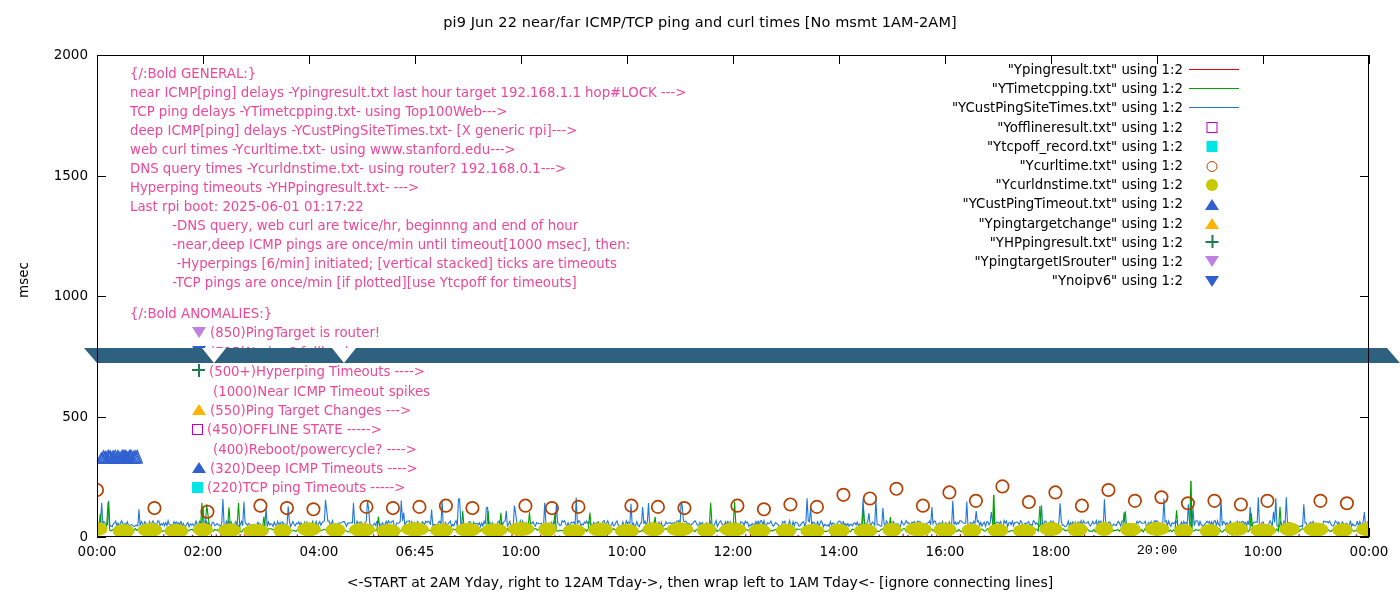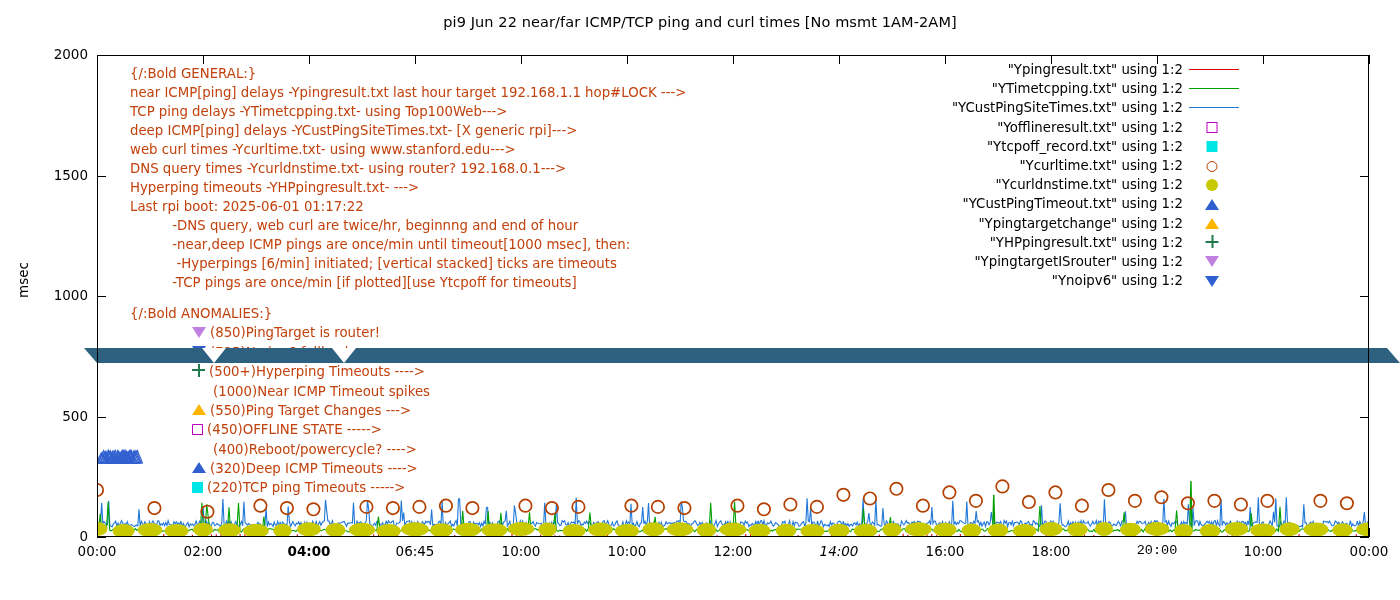--- a/index.html
+++ b/index.html
@@ -40,21 +40,21 @@
     position:absolute;top:543px;width:80px;text-align:center;font-size:13.5px;color:#000;
   }
   .xtick-mark{position:absolute;top:528px;height:9px;width:0;border-left:1.3px solid #000;}
   .xtick-mark.t{top:55px;}
   .xlab{
     position:absolute;left:0;top:574px;width:1400px;text-align:center;
     font-size:14px;color:#000;white-space:nowrap;
   }
 
   
-  .ann{position:absolute;font-size:13.3px;color:#c2410c;white-space:pre;line-height:19px;}
+  .ann{position:absolute;font-size:13.3px;color:#ec4899;white-space:pre;line-height:19px;}
 
   
   .legend{position:absolute;right:31px;top:60px;width:420px;}
   .legrow{
     display:flex;align-items:center;justify-content:flex-end;height:19.2px;
   }
   .legtext{font-size:13.3px;color:#000;white-space:nowrap;text-align:right;}
   .legsym{width:62px;height:19.2px;position:relative;flex:0 0 62px;}
   .legsym .ln{
     position:absolute;left:6px;top:9px;width:50px;height:0;border-top:1.6px solid #000;
@@ -130,55 +130,56 @@
       <div class="ytick-mark" style="top: 55px;"></div>
       <div class="ytick-mark r" style="top: 55px;"></div>
     </div>
   <div id="xticks">
       <div class="xtick-text" style="left: 57px;">00:00</div>
       <div class="xtick-mark" style="left: 97px;"></div>
       <div class="xtick-mark t" style="left: 97px;"></div>
       <div class="xtick-text" style="left: 163px;">02:00</div>
       <div class="xtick-mark" style="left: 203px;"></div>
       <div class="xtick-mark t" style="left: 203px;"></div>
-      <div class="xtick-text" style="left: 269px; font-weight: bold;">04:00</div>
+      <div class="xtick-text" style="left: 279px;">04:00</div>
       <div class="xtick-mark" style="left: 309px;"></div>
       <div class="xtick-mark t" style="left: 309px;"></div>
       <div class="xtick-text" style="left: 375px;">06:45</div>
       <div class="xtick-mark" style="left: 415px;"></div>
       <div class="xtick-mark t" style="left: 415px;"></div>
       <div class="xtick-text" style="left: 481px;">10:00</div>
       <div class="xtick-mark" style="left: 521px;"></div>
       <div class="xtick-mark t" style="left: 521px;"></div>
       <div class="xtick-text" style="left: 587px;">10:00</div>
       <div class="xtick-mark" style="left: 627px;"></div>
       <div class="xtick-mark t" style="left: 627px;"></div>
       <div class="xtick-text" style="left: 693px;">12:00</div>
       <div class="xtick-mark" style="left: 733px;"></div>
       <div class="xtick-mark t" style="left: 733px;"></div>
-      <div class="xtick-text" style="left: 799px; font-style: italic;">14:00</div>
+      <div class="xtick-text" style="left: 799px;">14:00</div>
       <div class="xtick-mark" style="left: 839px;"></div>
       <div class="xtick-mark t" style="left: 839px;"></div>
       <div class="xtick-text" style="left: 905px;">16:00</div>
       <div class="xtick-mark" style="left: 945px;"></div>
       <div class="xtick-mark t" style="left: 945px;"></div>
       <div class="xtick-text" style="left: 1011px;">18:00</div>
       <div class="xtick-mark" style="left: 1051px;"></div>
       <div class="xtick-mark t" style="left: 1051px;"></div>
       <div class="xtick-text" style="left: 1117px; font-family: Liberation Mono, monospace;">20:00</div>
       <div class="xtick-mark" style="left: 1157px;"></div>
       <div class="xtick-mark t" style="left: 1157px;"></div>
       <div class="xtick-text" style="left: 1223px;">10:00</div>
       <div class="xtick-mark" style="left: 1263px;"></div>
       <div class="xtick-mark t" style="left: 1263px;"></div>
       <div class="xtick-text" style="left: 1329px;">00:00</div>
       <div class="xtick-mark" style="left: 1369px;"></div>
       <div class="xtick-mark t" style="left: 1369px;"></div>
     </div>
 
+  <div class="xlab">&lt;-START at 2AM Yday, right to 12AM Tday-&gt;, then wrap left to 1AM Tday&lt;- [ignore connecting lines]</div>
 
   <div class="plot-clip">
     <svg class="data" id="datasvg" width="1270" height="480">
         <path d="M-1.0,468.9 L0.2,466.7 L1.3,469.4 L2.5,467.0 L3.7,446.8 L4.8,467.4 L6.0,465.6 L7.2,467.0 L8.3,468.9 L9.5,468.5 L10.7,444.7 L11.8,469.2 L13.0,470.3 L14.2,470.8 L15.3,467.8 L16.5,466.8 L17.7,465.1 L18.8,470.2 L20.0,467.2 L21.2,469.6 L22.3,467.9 L23.5,464.7 L24.7,467.0 L25.8,469.8 L27.0,467.4 L28.2,468.9 L29.3,465.7 L30.5,469.5 L31.6,469.4 L32.8,468.8 L34.0,468.8 L35.1,469.9 L36.3,470.6 L37.5,469.6 L38.6,469.2 L39.8,469.9 L41.0,453.2 L42.1,469.8 L43.3,465.4 L44.5,467.5 L45.6,470.1 L46.8,465.8 L48.0,467.6 L49.1,468.9 L50.3,469.7 L51.5,465.5 L52.6,469.7 L53.8,467.1 L55.0,465.0 L56.1,467.2 L57.3,467.8 L58.5,469.8 L59.6,465.0 L60.8,464.8 L62.0,469.5 L63.1,467.7 L64.3,469.0 L65.5,466.9 L66.6,469.7 L67.8,466.5 L69.0,469.5 L70.1,464.6 L71.3,468.6 L72.5,468.9 L73.6,469.1 L74.8,469.3 L76.0,465.6 L77.1,467.8 L78.3,465.8 L79.5,468.3 L80.6,466.9 L81.8,468.7 L83.0,465.0 L84.1,470.7 L85.3,467.5 L86.5,470.3 L87.6,470.4 L88.8,468.0 L89.9,466.5 L91.1,470.8 L92.3,467.9 L93.4,469.0 L94.6,468.1 L95.8,469.6 L96.9,468.4 L98.1,465.1 L99.3,469.0 L100.4,468.8 L101.6,465.3 L102.8,467.3 L103.9,465.5 L105.1,450.7 L106.3,469.5 L107.4,470.8 L108.6,465.7 L109.8,468.2 L110.9,467.1 L112.1,469.4 L113.3,470.0 L114.4,466.3 L115.6,466.6 L116.8,469.6 L117.9,468.9 L119.1,467.6 L120.3,468.7 L121.4,469.3 L122.6,470.4 L123.8,466.6 L124.9,443.0 L126.1,468.9 L127.3,469.5 L128.4,465.2 L129.6,469.0 L130.8,465.1 L131.9,468.7 L133.1,465.8 L134.3,468.7 L135.4,470.1 L136.6,468.0 L137.8,465.6 L138.9,469.5 L140.1,469.6 L141.3,470.3 L142.4,468.2 L143.6,465.4 L144.7,469.8 L145.9,445.8 L147.1,466.8 L148.2,467.7 L149.4,469.2 L150.6,467.5 L151.7,468.4 L152.9,470.8 L154.1,468.8 L155.2,468.7 L156.4,468.4 L157.6,469.5 L158.7,468.9 L159.9,466.2 L161.1,468.4 L162.2,467.7 L163.4,470.8 L164.6,469.4 L165.7,469.6 L166.9,468.4 L168.1,452.3 L169.2,470.6 L170.4,465.8 L171.6,469.0 L172.7,467.7 L173.9,468.4 L175.1,470.3 L176.2,466.1 L177.4,469.1 L178.6,468.9 L179.7,465.4 L180.9,469.6 L182.1,466.4 L183.2,470.2 L184.4,466.0 L185.6,467.1 L186.7,468.6 L187.9,468.4 L189.1,468.3 L190.2,450.3 L191.4,465.7 L192.6,470.5 L193.7,468.0 L194.9,465.5 L196.1,468.2 L197.2,469.9 L198.4,467.2 L199.6,467.8 L200.7,465.9 L201.9,469.5 L203.0,466.6 L204.2,470.1 L205.4,470.7 L206.5,466.4 L207.7,469.9 L208.9,466.0 L210.0,468.6 L211.2,467.2 L212.4,467.7 L213.5,470.5 L214.7,465.3 L215.9,468.3 L217.0,468.7 L218.2,465.4 L219.4,470.7 L220.5,468.0 L221.7,465.7 L222.9,469.2 L224.0,466.9 L225.2,465.5 L226.4,465.0 L227.5,443.7 L228.7,454.8 L229.9,465.1 L231.0,465.1 L232.2,468.5 L233.4,467.4 L234.5,464.7 L235.7,470.8 L236.9,467.9 L238.0,469.3 L239.2,470.2 L240.4,467.0 L241.5,467.4 L242.7,466.8 L243.9,466.5 L245.0,465.7 L246.2,465.4 L247.4,467.8 L248.5,470.3 L249.7,467.2 L250.9,467.1 L252.0,467.0 L253.2,466.5 L254.4,466.9 L255.5,446.8 L256.7,469.3 L257.9,470.3 L259.0,465.3 L260.2,467.3 L261.3,466.8 L262.5,465.8 L263.7,466.4 L264.8,470.3 L266.0,467.8 L267.2,466.6 L268.3,465.0 L269.5,444.7 L270.7,453.4 L271.8,467.8 L273.0,468.8 L274.2,470.8 L275.3,469.0 L276.5,467.3 L277.7,469.3 L278.8,465.5 L280.0,465.2 L281.2,467.3 L282.3,469.1 L283.5,468.6 L284.7,466.8 L285.8,470.2 L287.0,468.4 L288.2,465.3 L289.3,468.1 L290.5,464.7 L291.7,466.8 L292.8,466.9 L294.0,465.5 L295.2,464.8 L296.3,470.6 L297.5,470.2 L298.7,467.1 L299.8,467.3 L301.0,466.9 L302.2,465.7 L303.3,444.6 L304.5,464.8 L305.7,456.5 L306.8,469.7 L308.0,466.6 L309.2,465.3 L310.3,465.2 L311.5,464.8 L312.7,469.8 L313.8,465.8 L315.0,470.0 L316.2,466.6 L317.3,469.3 L318.5,469.3 L319.7,465.5 L320.8,468.1 L322.0,469.0 L323.1,469.9 L324.3,465.8 L325.5,466.8 L326.6,468.5 L327.8,465.3 L329.0,466.6 L330.1,465.2 L331.3,465.9 L332.5,468.7 L333.6,453.5 L334.8,469.5 L336.0,468.3 L337.1,468.7 L338.3,468.3 L339.5,468.9 L340.6,466.2 L341.8,465.2 L343.0,469.0 L344.1,443.9 L345.3,470.7 L346.5,469.2 L347.6,466.6 L348.8,469.9 L350.0,467.8 L351.1,466.7 L352.3,465.1 L353.5,470.4 L354.6,468.4 L355.8,469.8 L357.0,466.3 L358.1,464.6 L359.3,469.8 L360.5,442.9 L361.6,442.8 L362.8,468.1 L364.0,470.1 L365.1,466.6 L366.3,469.0 L367.5,470.6 L368.6,470.4 L369.8,469.5 L371.0,465.7 L372.1,465.6 L373.3,469.3 L374.5,470.4 L375.6,466.1 L376.8,468.4 L378.0,467.5 L379.1,467.4 L380.3,468.7 L381.4,466.8 L382.6,470.5 L383.8,467.0 L384.9,469.9 L386.1,465.3 L387.3,468.1 L388.4,451.7 L389.6,451.4 L390.8,469.8 L391.9,466.8 L393.1,470.5 L394.3,466.6 L395.4,469.4 L396.6,469.6 L397.8,470.5 L398.9,469.9 L400.1,465.5 L401.3,465.0 L402.4,470.3 L403.6,466.6 L404.8,468.4 L405.9,465.9 L407.1,465.0 L408.3,454.9 L409.4,470.0 L410.6,468.0 L411.8,465.3 L412.9,470.8 L414.1,469.4 L415.3,469.0 L416.4,449.6 L417.6,456.8 L418.8,467.0 L419.9,469.8 L421.1,468.6 L422.3,464.9 L423.4,469.8 L424.6,465.0 L425.8,469.0 L426.9,468.6 L428.1,466.6 L429.3,469.8 L430.4,467.1 L431.6,469.5 L432.8,467.6 L433.9,467.3 L435.1,465.7 L436.3,468.8 L437.4,470.2 L438.6,466.6 L439.7,467.3 L440.9,467.7 L442.1,468.0 L443.2,467.1 L444.4,469.9 L445.6,469.3 L446.7,446.9 L447.9,467.1 L449.1,469.8 L450.2,469.8 L451.4,466.9 L452.6,470.1 L453.7,466.3 L454.9,470.2 L456.1,465.3 L457.2,467.6 L458.4,448.3 L459.6,466.4 L460.7,467.5 L461.9,469.6 L463.1,469.0 L464.2,464.7 L465.4,466.0 L466.6,464.8 L467.7,468.3 L468.9,469.4 L470.1,466.7 L471.2,470.8 L472.4,468.0 L473.6,466.0 L474.7,466.7 L475.9,466.1 L477.1,469.6 L478.2,441.6 L479.4,468.1 L480.6,464.7 L481.7,465.1 L482.9,469.7 L484.1,468.0 L485.2,468.9 L486.4,466.1 L487.6,467.4 L488.7,465.1 L489.9,467.7 L491.1,465.7 L492.2,467.2 L493.4,469.3 L494.6,470.8 L495.7,465.8 L496.9,470.4 L498.0,467.2 L499.2,466.2 L500.4,466.0 L501.5,470.4 L502.7,468.8 L503.9,470.0 L505.0,465.1 L506.2,464.7 L507.4,468.9 L508.5,467.4 L509.7,464.8 L510.9,468.5 L512.0,470.8 L513.2,469.1 L514.4,466.4 L515.5,470.0 L516.7,469.2 L517.9,466.4 L519.0,465.0 L520.2,468.9 L521.4,470.2 L522.5,470.3 L523.7,469.9 L524.9,465.9 L526.0,470.6 L527.2,469.0 L528.4,464.8 L529.5,467.6 L530.7,466.2 L531.9,467.5 L533.0,447.9 L534.2,469.1 L535.4,467.3 L536.5,470.5 L537.7,469.1 L538.9,465.6 L540.0,469.5 L541.2,470.7 L542.4,467.2 L543.5,466.9 L544.7,451.1 L545.9,467.9 L547.0,465.1 L548.2,469.3 L549.4,465.1 L550.5,447.0 L551.7,470.9 L552.9,467.0 L554.0,469.5 L555.2,468.2 L556.3,465.0 L557.5,469.3 L558.7,470.5 L559.8,468.7 L561.0,466.3 L562.2,470.6 L563.3,466.3 L564.5,470.7 L565.7,469.8 L566.8,469.3 L568.0,466.0 L569.2,467.8 L570.3,467.0 L571.5,466.9 L572.7,467.1 L573.8,467.6 L575.0,466.9 L576.2,466.4 L577.3,469.5 L578.5,465.2 L579.7,465.1 L580.8,464.6 L582.0,470.2 L583.2,445.6 L584.3,450.7 L585.5,464.9 L586.7,465.7 L587.8,465.2 L589.0,467.3 L590.2,467.7 L591.3,467.8 L592.5,470.3 L593.7,468.0 L594.8,467.5 L596.0,465.7 L597.2,464.9 L598.3,467.1 L599.5,469.3 L600.7,469.1 L601.8,466.4 L603.0,469.0 L604.2,466.5 L605.3,468.3 L606.5,470.4 L607.7,467.5 L608.8,466.8 L610.0,468.2 L611.2,468.6 L612.3,465.4 L613.5,470.8 L614.6,469.0 L615.8,470.1 L617.0,467.2 L618.1,464.6 L619.3,470.5 L620.5,467.7 L621.6,466.2 L622.8,464.8 L624.0,468.1 L625.1,468.7 L626.3,469.4 L627.5,465.8 L628.6,469.1 L629.8,464.9 L631.0,470.5 L632.1,466.0 L633.3,470.3 L634.5,468.0 L635.6,470.0 L636.8,466.7 L638.0,466.9 L639.1,470.1 L640.3,469.5 L641.5,470.7 L642.6,466.0 L643.8,466.2 L645.0,466.9 L646.1,469.2 L647.3,465.1 L648.5,467.0 L649.6,466.1 L650.8,470.7 L652.0,468.8 L653.1,469.5 L654.3,467.4 L655.5,468.6 L656.6,469.4 L657.8,464.9 L659.0,470.7 L660.1,464.6 L661.3,468.8 L662.5,465.0 L663.6,464.7 L664.8,469.5 L666.0,464.8 L667.1,469.0 L668.3,469.7 L669.5,466.8 L670.6,467.6 L671.8,467.1 L672.9,465.1 L674.1,468.3 L675.3,470.2 L676.4,468.6 L677.6,466.6 L678.8,467.6 L679.9,468.5 L681.1,470.2 L682.3,469.7 L683.4,470.2 L684.6,465.7 L685.8,466.7 L686.9,465.3 L688.1,470.7 L689.3,469.6 L690.4,468.4 L691.6,464.7 L692.8,470.7 L693.9,470.6 L695.1,465.6 L696.3,469.6 L697.4,466.1 L698.6,466.5 L699.8,467.3 L700.9,470.1 L702.1,469.8 L703.3,467.5 L704.4,466.5 L705.6,465.6 L706.8,470.5 L707.9,467.2 L709.1,442.2 L710.3,465.0 L711.4,465.8 L712.6,452.3 L713.8,470.3 L714.9,466.2 L716.1,466.3 L717.3,468.4 L718.4,470.3 L719.6,464.8 L720.8,470.3 L721.9,468.0 L723.1,464.8 L724.3,466.8 L725.4,470.7 L726.6,468.4 L727.8,469.2 L728.9,469.8 L730.1,468.7 L731.2,470.5 L732.4,465.7 L733.6,468.9 L734.7,467.1 L735.9,467.3 L737.1,470.8 L738.2,469.6 L739.4,467.1 L740.6,465.5 L741.7,465.2 L742.9,466.4 L744.1,470.8 L745.2,465.1 L746.4,469.1 L747.6,467.8 L748.7,469.8 L749.9,467.5 L751.1,470.4 L752.2,468.6 L753.4,468.3 L754.6,469.9 L755.7,467.2 L756.9,466.9 L758.1,469.0 L759.2,466.1 L760.4,469.7 L761.6,467.9 L762.7,469.4 L763.9,466.8 L765.1,442.8 L766.2,466.5 L767.4,468.4 L768.6,467.6 L769.7,465.8 L770.9,457.0 L772.1,468.2 L773.2,469.0 L774.4,465.9 L775.6,467.2 L776.7,469.2 L777.9,443.1 L779.1,468.8 L780.2,468.5 L781.4,469.3 L782.6,470.2 L783.7,470.1 L784.9,452.1 L786.1,467.4 L787.2,470.4 L788.4,464.9 L789.5,466.7 L790.7,469.6 L791.9,465.3 L793.0,470.6 L794.2,469.0 L795.4,464.8 L796.5,470.5 L797.7,467.5 L798.9,468.2 L800.0,467.9 L801.2,469.5 L802.4,470.7 L803.5,464.9 L804.7,467.3 L805.9,468.8 L807.0,467.2 L808.2,464.6 L809.4,467.1 L810.5,466.7 L811.7,468.2 L812.9,468.5 L814.0,466.0 L815.2,466.9 L816.4,465.4 L817.5,467.4 L818.7,466.9 L819.9,465.2 L821.0,465.6 L822.2,465.8 L823.4,470.4 L824.5,469.5 L825.7,467.7 L826.9,470.6 L828.0,468.0 L829.2,467.1 L830.4,466.7 L831.5,465.1 L832.7,468.8 L833.9,451.0 L835.0,467.6 L836.2,465.1 L837.4,465.3 L838.5,468.9 L839.7,469.1 L840.9,467.5 L842.0,466.8 L843.2,470.9 L844.4,465.5 L845.5,468.1 L846.7,467.8 L847.8,466.5 L849.0,468.2 L850.2,469.0 L851.3,466.0 L852.5,469.5 L853.7,468.2 L854.8,444.7 L856.0,468.3 L857.2,466.1 L858.3,468.5 L859.5,466.5 L860.7,467.7 L861.8,464.8 L863.0,464.8 L864.2,466.1 L865.3,466.8 L866.5,467.4 L867.7,467.0 L868.8,445.5 L870.0,470.6 L871.2,470.8 L872.3,466.7 L873.5,466.8 L874.7,467.9 L875.8,465.2 L877.0,467.2 L878.2,455.0 L879.3,465.8 L880.5,465.0 L881.7,469.5 L882.8,466.4 L884.0,470.0 L885.2,467.4 L886.3,466.1 L887.5,470.4 L888.7,465.9 L889.8,465.9 L891.0,468.8 L892.2,466.8 L893.3,456.1 L894.5,465.4 L895.7,470.2 L896.8,468.9 L898.0,466.7 L899.2,466.0 L900.3,466.5 L901.5,467.5 L902.7,465.5 L903.8,470.2 L905.0,470.7 L906.1,464.6 L907.3,467.1 L908.5,465.1 L909.6,470.7 L910.8,467.0 L912.0,466.5 L913.1,468.8 L914.3,465.2 L915.5,469.9 L916.6,466.6 L917.8,466.5 L919.0,466.0 L920.1,466.6 L921.3,468.4 L922.5,464.8 L923.6,465.8 L924.8,469.5 L926.0,470.1 L927.1,467.0 L928.3,467.7 L929.5,466.8 L930.6,465.5 L931.8,468.8 L933.0,468.4 L934.1,470.0 L935.3,464.8 L936.5,465.7 L937.6,468.2 L938.8,466.9 L940.0,468.7 L941.1,470.4 L942.3,468.6 L943.5,449.4 L944.6,468.4 L945.8,467.6 L947.0,465.1 L948.1,465.7 L949.3,470.0 L950.5,467.0 L951.6,467.4 L952.8,465.0 L954.0,467.7 L955.1,465.2 L956.3,468.1 L957.5,470.7 L958.6,469.7 L959.8,469.4 L960.9,466.7 L962.1,447.2 L963.3,465.1 L964.4,469.1 L965.6,469.0 L966.8,470.7 L967.9,470.6 L969.1,468.7 L970.3,465.1 L971.4,470.5 L972.6,466.8 L973.8,469.2 L974.9,465.3 L976.1,470.6 L977.3,466.2 L978.4,470.1 L979.6,466.6 L980.8,465.8 L981.9,469.0 L983.1,464.7 L984.3,469.1 L985.4,464.7 L986.6,467.0 L987.8,467.3 L988.9,467.0 L990.1,465.5 L991.3,468.8 L992.4,470.0 L993.6,467.9 L994.8,465.3 L995.9,468.0 L997.1,467.4 L998.3,464.6 L999.4,470.7 L1000.6,465.3 L1001.8,466.3 L1002.9,464.9 L1004.1,470.5 L1005.3,470.8 L1006.4,443.4 L1007.6,465.7 L1008.8,468.6 L1009.9,467.5 L1011.1,465.8 L1012.3,466.9 L1013.4,469.8 L1014.6,469.7 L1015.8,468.0 L1016.9,468.7 L1018.1,469.6 L1019.2,467.6 L1020.4,465.4 L1021.6,467.6 L1022.7,469.9 L1023.9,465.2 L1025.1,464.8 L1026.2,465.2 L1027.4,455.3 L1028.6,470.8 L1029.7,468.9 L1030.9,469.1 L1032.1,470.2 L1033.2,469.7 L1034.4,469.3 L1035.6,469.5 L1036.7,470.6 L1037.9,468.2 L1039.1,465.3 L1040.2,467.4 L1041.4,465.2 L1042.6,465.8 L1043.7,467.3 L1044.9,467.3 L1046.1,466.9 L1047.2,465.4 L1048.4,470.5 L1049.6,468.9 L1050.7,466.5 L1051.9,468.7 L1053.1,465.7 L1054.2,470.4 L1055.4,466.8 L1056.6,464.8 L1057.7,465.5 L1058.9,464.7 L1060.1,466.2 L1061.2,470.7 L1062.4,469.6 L1063.6,469.8 L1064.7,468.6 L1065.9,442.7 L1067.1,465.8 L1068.2,464.8 L1069.4,469.4 L1070.6,465.1 L1071.7,468.3 L1072.9,470.5 L1074.1,467.0 L1075.2,467.8 L1076.4,467.1 L1077.5,465.1 L1078.7,465.7 L1079.9,470.1 L1081.0,469.4 L1082.2,469.3 L1083.4,466.1 L1084.5,469.9 L1085.7,465.5 L1086.9,467.6 L1088.0,466.5 L1089.2,468.1 L1090.4,448.2 L1091.5,466.3 L1092.7,467.5 L1093.9,470.8 L1095.0,451.8 L1096.2,469.6 L1097.4,465.1 L1098.5,464.8 L1099.7,465.2 L1100.9,470.2 L1102.0,465.5 L1103.2,468.8 L1104.4,469.4 L1105.5,470.1 L1106.7,468.2 L1107.9,466.8 L1109.0,465.2 L1110.2,466.8 L1111.4,465.4 L1112.5,469.3 L1113.7,465.9 L1114.9,470.0 L1116.0,465.1 L1117.2,464.6 L1118.4,470.0 L1119.5,464.8 L1120.7,468.6 L1121.9,470.2 L1123.0,443.0 L1124.2,469.5 L1125.4,465.7 L1126.5,466.4 L1127.7,469.0 L1128.9,466.8 L1130.0,468.4 L1131.2,467.7 L1132.4,465.3 L1133.5,467.9 L1134.7,468.8 L1135.8,470.0 L1137.0,468.7 L1138.2,468.8 L1139.3,464.6 L1140.5,470.7 L1141.7,465.3 L1142.8,470.1 L1144.0,465.4 L1145.2,465.6 L1146.3,467.7 L1147.5,466.4 L1148.7,470.1 L1149.8,464.9 L1151.0,468.9 L1152.2,451.1 L1153.3,469.8 L1154.5,468.5 L1155.7,466.7 L1156.8,466.1 L1158.0,466.0 L1159.2,466.3 L1160.3,441.3 L1161.5,469.4 L1162.7,469.2 L1163.8,466.9 L1165.0,465.9 L1166.2,468.9 L1167.3,469.6 L1168.5,470.9 L1169.7,470.6 L1170.8,468.1 L1172.0,464.8 L1173.2,467.3 L1174.3,469.8 L1175.5,455.8 L1176.7,466.5 L1177.8,442.2 L1179.0,469.9 L1180.2,470.2 L1181.3,470.8 L1182.5,465.9 L1183.7,469.0 L1184.8,469.3 L1186.0,465.1 L1187.2,466.5 L1188.3,441.3 L1189.5,466.5 L1190.7,467.3 L1191.8,466.4 L1193.0,469.7 L1194.1,469.5 L1195.3,470.7 L1196.5,468.9 L1197.6,469.1 L1198.8,469.5 L1200.0,469.9 L1201.1,470.3 L1202.3,470.6 L1203.5,469.5 L1204.6,470.9 L1205.8,448.2 L1207.0,466.9 L1208.1,466.9 L1209.3,470.4 L1210.5,468.7 L1211.6,467.3 L1212.8,466.2 L1214.0,468.4 L1215.1,465.5 L1216.3,469.7 L1217.5,467.6 L1218.6,468.5 L1219.8,468.1 L1221.0,470.1 L1222.1,470.0 L1223.3,469.4 L1224.5,470.6 L1225.6,465.1 L1226.8,465.5 L1228.0,466.2 L1229.1,465.5 L1230.3,466.8 L1231.5,465.1 L1232.6,467.3 L1233.8,469.6 L1235.0,469.9 L1236.1,468.7 L1237.3,465.0 L1238.5,466.0 L1239.6,467.9 L1240.8,466.1 L1242.0,469.4 L1243.1,468.7 L1244.3,465.9 L1245.5,467.5 L1246.6,469.9 L1247.8,467.5 L1249.0,467.8 L1250.1,470.5 L1251.3,469.2 L1252.4,464.7 L1253.6,470.2 L1254.8,467.9 L1255.9,469.6 L1257.1,469.9 L1258.3,468.8 L1259.4,465.0 L1260.6,470.5 L1261.8,465.5 L1262.9,468.3 L1264.1,469.8 L1265.3,464.8 L1266.4,456.0 L1267.6,470.8 L1268.8,470.3 L1269.9,465.1 " stroke="#1f78d8" fill="none" stroke-width="1.1"></path>
         <path d="M-1.0,473.2 L0.6,475.1 L2.2,457.7 L3.8,475.2 L5.4,472.6 L7.0,473.1 L8.5,472.8 L10.1,446.0 L11.7,474.1 L13.3,474.9 L14.9,473.4 L16.5,472.8 L18.1,474.4 L19.7,473.3 L21.3,475.3 L22.9,474.8 L24.4,473.8 L26.0,474.6 L27.6,475.8 L29.2,473.3 L30.8,473.7 L32.4,473.0 L34.0,475.7 L35.6,474.9 L37.2,472.7 L38.8,474.2 L40.3,473.3 L41.9,474.6 L43.5,473.4 L45.1,474.4 L46.7,473.2 L48.3,472.8 L49.9,475.3 L51.5,475.6 L53.1,473.3 L54.7,473.8 L56.2,475.6 L57.8,475.0 L59.4,475.0 L61.0,474.4 L62.6,472.8 L64.2,475.4 L65.8,474.8 L67.4,475.1 L69.0,475.4 L70.6,472.7 L72.1,474.2 L73.7,472.9 L75.3,472.7 L76.9,473.5 L78.5,472.6 L80.1,475.1 L81.7,474.6 L83.3,475.7 L84.9,473.4 L86.5,475.8 L88.0,475.6 L89.6,475.2 L91.2,474.2 L92.8,473.5 L94.4,473.3 L96.0,475.2 L97.6,475.4 L99.2,475.9 L100.8,474.2 L102.4,473.9 L103.9,446.7 L105.5,473.3 L107.1,474.8 L108.7,448.2 L110.3,461.6 L111.9,473.9 L113.5,474.8 L115.1,475.1 L116.7,473.5 L118.3,474.2 L119.8,473.7 L121.4,475.9 L123.0,474.7 L124.6,474.0 L126.2,475.7 L127.8,475.1 L129.4,473.7 L131.0,451.2 L132.6,474.7 L134.1,473.3 L135.7,473.8 L137.3,474.4 L138.9,473.8 L140.5,447.0 L142.1,475.7 L143.7,475.9 L145.3,473.1 L146.9,472.6 L148.5,475.2 L150.0,475.7 L151.6,475.1 L153.2,473.1 L154.8,473.5 L156.4,475.0 L158.0,474.3 L159.6,473.0 L161.2,473.8 L162.8,472.7 L164.4,473.5 L165.9,460.5 L167.5,475.9 L169.1,475.2 L170.7,472.8 L172.3,472.7 L173.9,473.1 L175.5,473.8 L177.1,474.0 L178.7,472.7 L180.3,474.8 L181.8,475.9 L183.4,473.6 L185.0,474.6 L186.6,472.9 L188.2,475.7 L189.8,474.2 L191.4,473.2 L193.0,474.3 L194.6,474.9 L196.2,474.3 L197.7,475.6 L199.3,474.0 L200.9,473.5 L202.5,474.2 L204.1,475.8 L205.7,473.0 L207.3,473.3 L208.9,473.8 L210.5,474.9 L212.1,474.5 L213.6,474.6 L215.2,473.5 L216.8,475.1 L218.4,472.8 L220.0,473.8 L221.6,473.5 L223.2,474.9 L224.8,473.9 L226.4,473.3 L228.0,473.9 L229.5,475.0 L231.1,475.7 L232.7,473.5 L234.3,475.8 L235.9,473.5 L237.5,474.3 L239.1,475.6 L240.7,473.9 L242.3,474.2 L243.9,472.7 L245.4,474.7 L247.0,474.5 L248.6,474.9 L250.2,475.9 L251.8,475.5 L253.4,474.1 L255.0,472.8 L256.6,475.3 L258.2,475.3 L259.8,474.3 L261.3,472.6 L262.9,473.8 L264.5,474.9 L266.1,472.7 L267.7,474.2 L269.3,473.0 L270.9,472.8 L272.5,473.8 L274.1,474.1 L275.7,474.2 L277.2,474.2 L278.8,474.4 L280.4,460.5 L282.0,475.2 L283.6,475.1 L285.2,475.6 L286.8,472.7 L288.4,475.9 L290.0,473.7 L291.6,475.4 L293.2,474.0 L294.7,473.6 L296.3,474.2 L297.9,473.8 L299.5,473.3 L301.1,475.1 L302.7,475.0 L304.3,473.2 L305.9,474.9 L307.5,474.1 L309.1,475.2 L310.6,475.6 L312.2,473.7 L313.8,475.8 L315.4,473.4 L317.0,474.1 L318.6,475.4 L320.2,473.6 L321.8,475.5 L323.4,473.4 L325.0,474.1 L326.5,473.8 L328.1,475.0 L329.7,474.6 L331.3,474.3 L332.9,474.9 L334.5,475.0 L336.1,475.3 L337.7,473.0 L339.3,474.8 L340.9,474.0 L342.4,473.6 L344.0,474.9 L345.6,475.2 L347.2,473.5 L348.8,475.4 L350.4,472.7 L352.0,472.7 L353.6,475.9 L355.2,473.1 L356.8,473.6 L358.3,474.3 L359.9,475.7 L361.5,475.1 L363.1,475.5 L364.7,455.1 L366.3,474.2 L367.9,472.8 L369.5,474.2 L371.1,472.7 L372.7,473.4 L374.2,473.2 L375.8,473.7 L377.4,474.2 L379.0,474.0 L380.6,474.9 L382.2,475.4 L383.8,473.0 L385.4,472.6 L387.0,472.7 L388.6,472.8 L390.1,455.1 L391.7,475.9 L393.3,475.5 L394.9,475.8 L396.5,475.0 L398.1,475.8 L399.7,473.8 L401.3,474.2 L402.9,456.8 L404.5,475.7 L406.0,473.5 L407.6,475.4 L409.2,472.8 L410.8,475.1 L412.4,473.6 L414.0,474.4 L415.6,473.4 L417.2,474.8 L418.8,473.5 L420.4,474.0 L421.9,474.4 L423.5,473.1 L425.1,474.2 L426.7,475.3 L428.3,473.4 L429.9,473.2 L431.5,456.4 L433.1,475.2 L434.7,474.4 L436.3,472.8 L437.8,472.7 L439.4,474.0 L441.0,473.4 L442.6,475.6 L444.2,475.3 L445.8,475.7 L447.4,474.6 L449.0,474.4 L450.6,474.2 L452.2,475.6 L453.7,473.2 L455.3,473.2 L456.9,457.2 L458.5,474.5 L460.1,475.4 L461.7,474.4 L463.3,474.6 L464.9,474.5 L466.5,474.4 L468.1,474.1 L469.6,473.2 L471.2,474.9 L472.8,473.3 L474.4,475.9 L476.0,475.3 L477.6,472.7 L479.2,475.3 L480.8,474.4 L482.4,474.6 L483.9,475.1 L485.5,473.5 L487.1,473.2 L488.7,475.4 L490.3,472.9 L491.9,456.6 L493.5,474.1 L495.1,475.9 L496.7,474.2 L498.3,475.2 L499.8,473.1 L501.4,475.5 L503.0,472.8 L504.6,474.2 L506.2,472.6 L507.8,475.6 L509.4,473.8 L511.0,474.9 L512.6,473.3 L514.2,473.8 L515.7,472.8 L517.3,474.1 L518.9,474.0 L520.5,474.5 L522.1,472.8 L523.7,474.2 L525.3,473.1 L526.9,475.5 L528.5,473.4 L530.1,475.4 L531.6,473.6 L533.2,474.9 L534.8,474.5 L536.4,475.8 L538.0,474.6 L539.6,475.3 L541.2,475.6 L542.8,475.4 L544.4,474.0 L546.0,475.9 L547.5,474.4 L549.1,474.8 L550.7,475.1 L552.3,474.7 L553.9,473.1 L555.5,474.7 L557.1,460.8 L558.7,474.1 L560.3,474.4 L561.9,472.9 L563.4,473.8 L565.0,474.8 L566.6,473.2 L568.2,472.7 L569.8,474.3 L571.4,475.8 L573.0,474.1 L574.6,472.6 L576.2,474.6 L577.8,473.3 L579.3,475.7 L580.9,474.0 L582.5,475.7 L584.1,474.5 L585.7,472.9 L587.3,473.3 L588.9,474.6 L590.5,472.7 L592.1,474.2 L593.7,472.6 L595.2,474.3 L596.8,475.7 L598.4,473.4 L600.0,474.5 L601.6,474.9 L603.2,473.6 L604.8,475.6 L606.4,474.7 L608.0,475.6 L609.6,473.1 L611.1,473.8 L612.7,446.7 L614.3,474.4 L615.9,474.9 L617.5,472.7 L619.1,475.3 L620.7,474.8 L622.3,472.7 L623.9,475.5 L625.5,473.9 L627.0,474.4 L628.6,473.9 L630.2,474.3 L631.8,474.6 L633.4,473.6 L635.0,473.8 L636.6,445.7 L638.2,475.3 L639.8,475.3 L641.4,473.5 L642.9,473.7 L644.5,473.2 L646.1,475.7 L647.7,473.6 L649.3,473.9 L650.9,474.5 L652.5,475.0 L654.1,475.4 L655.7,473.0 L657.3,474.0 L658.8,475.1 L660.4,475.7 L662.0,474.2 L663.6,472.6 L665.2,473.9 L666.8,473.7 L668.4,474.3 L670.0,475.7 L671.6,475.9 L673.2,474.1 L674.7,475.0 L676.3,473.8 L677.9,473.5 L679.5,475.2 L681.1,472.9 L682.7,472.9 L684.3,474.0 L685.9,473.0 L687.5,474.9 L689.1,475.3 L690.6,474.9 L692.2,475.3 L693.8,473.0 L695.4,475.5 L697.0,475.6 L698.6,473.0 L700.2,473.3 L701.8,473.2 L703.4,473.3 L705.0,475.4 L706.5,474.5 L708.1,472.7 L709.7,474.1 L711.3,474.0 L712.9,473.7 L714.5,475.2 L716.1,475.8 L717.7,473.7 L719.3,474.3 L720.9,474.2 L722.4,474.9 L724.0,473.5 L725.6,475.5 L727.2,475.3 L728.8,475.4 L730.4,474.4 L732.0,473.5 L733.6,475.1 L735.2,474.1 L736.8,474.5 L738.3,473.2 L739.9,474.5 L741.5,474.0 L743.1,474.9 L744.7,473.0 L746.3,473.6 L747.9,474.4 L749.5,473.7 L751.1,474.8 L752.7,475.7 L754.2,473.1 L755.8,473.4 L757.4,474.6 L759.0,474.4 L760.6,474.9 L762.2,472.7 L763.8,474.3 L765.4,452.5 L767.0,473.0 L768.6,475.3 L770.1,474.1 L771.7,474.8 L773.3,474.9 L774.9,474.5 L776.5,474.5 L778.1,474.0 L779.7,475.6 L781.3,475.3 L782.9,473.6 L784.5,472.9 L786.0,474.3 L787.6,472.7 L789.2,472.7 L790.8,474.0 L792.4,461.0 L794.0,475.5 L795.6,474.4 L797.2,473.6 L798.8,475.7 L800.4,475.3 L801.9,474.0 L803.5,474.5 L805.1,472.7 L806.7,472.7 L808.3,475.9 L809.9,475.6 L811.5,474.0 L813.1,473.5 L814.7,472.6 L816.3,472.9 L817.8,475.1 L819.4,475.1 L821.0,475.4 L822.6,475.4 L824.2,473.7 L825.8,473.6 L827.4,474.3 L829.0,472.7 L830.6,472.7 L832.2,472.7 L833.7,472.9 L835.3,474.7 L836.9,475.2 L838.5,475.7 L840.1,474.3 L841.7,474.7 L843.3,474.6 L844.9,474.8 L846.5,475.6 L848.1,475.7 L849.6,475.4 L851.2,473.4 L852.8,473.7 L854.4,472.9 L856.0,474.5 L857.6,474.5 L859.2,475.4 L860.8,473.6 L862.4,475.2 L864.0,475.9 L865.5,473.3 L867.1,474.8 L868.7,473.2 L870.3,474.5 L871.9,474.2 L873.5,475.9 L875.1,474.1 L876.7,474.3 L878.3,475.5 L879.9,475.6 L881.4,475.8 L883.0,473.2 L884.6,473.2 L886.2,475.2 L887.8,474.8 L889.4,472.7 L891.0,473.3 L892.6,473.8 L894.2,473.2 L895.8,475.1 L897.3,473.3 L898.9,473.3 L900.5,473.7 L902.1,473.4 L903.7,473.9 L905.3,472.7 L906.9,475.8 L908.5,473.0 L910.1,475.9 L911.7,475.6 L913.2,474.3 L914.8,475.0 L916.4,475.2 L918.0,475.4 L919.6,474.9 L921.2,473.1 L922.8,472.9 L924.4,474.8 L926.0,472.7 L927.6,473.7 L929.1,473.2 L930.7,474.1 L932.3,474.8 L933.9,473.8 L935.5,474.8 L937.1,473.0 L938.7,473.6 L940.3,475.0 L941.9,450.1 L943.5,475.3 L945.0,473.6 L946.6,473.0 L948.2,474.0 L949.8,473.7 L951.4,472.8 L953.0,474.0 L954.6,475.9 L956.2,475.1 L957.8,473.4 L959.4,473.8 L960.9,473.3 L962.5,473.2 L964.1,473.1 L965.7,473.1 L967.3,474.9 L968.9,474.4 L970.5,474.0 L972.1,473.8 L973.7,475.2 L975.3,475.9 L976.8,474.1 L978.4,473.8 L980.0,473.2 L981.6,474.7 L983.2,473.2 L984.8,474.1 L986.4,473.5 L988.0,473.4 L989.6,473.0 L991.2,475.2 L992.7,475.0 L994.3,475.6 L995.9,473.4 L997.5,475.9 L999.1,473.8 L1000.7,475.1 L1002.3,473.5 L1003.9,474.1 L1005.5,474.9 L1007.1,474.4 L1008.6,474.4 L1010.2,474.2 L1011.8,475.3 L1013.4,475.2 L1015.0,475.1 L1016.6,474.2 L1018.2,474.4 L1019.8,473.5 L1021.4,475.2 L1023.0,473.1 L1024.5,474.4 L1026.1,456.4 L1027.7,473.7 L1029.3,474.8 L1030.9,473.3 L1032.5,474.6 L1034.1,475.6 L1035.7,472.6 L1037.3,472.8 L1038.9,473.6 L1040.4,474.0 L1042.0,475.7 L1043.6,473.5 L1045.2,475.9 L1046.8,472.9 L1048.4,472.8 L1050.0,475.6 L1051.6,472.7 L1053.2,474.1 L1054.8,473.7 L1056.3,473.4 L1057.9,475.0 L1059.5,474.6 L1061.1,472.7 L1062.7,475.2 L1064.3,474.9 L1065.9,474.5 L1067.5,474.1 L1069.1,474.2 L1070.7,475.5 L1072.3,474.0 L1073.8,475.7 L1075.4,474.0 L1077.0,474.4 L1078.6,454.2 L1080.2,474.7 L1081.8,475.2 L1083.4,475.4 L1085.0,475.1 L1086.6,475.4 L1088.2,475.8 L1089.7,474.2 L1091.3,475.9 L1092.9,475.9 L1094.5,475.0 L1096.1,474.9 L1097.7,473.5 L1099.3,474.2 L1100.9,474.1 L1102.5,474.5 L1104.1,475.9 L1105.6,475.7 L1107.2,475.3 L1108.8,474.9 L1110.4,473.3 L1112.0,473.9 L1113.6,473.1 L1115.2,475.4 L1116.8,474.3 L1118.4,473.1 L1120.0,475.7 L1121.5,472.9 L1123.1,475.7 L1124.7,475.9 L1126.3,473.8 L1127.9,473.5 L1129.5,474.4 L1131.1,475.7 L1132.7,474.3 L1134.3,475.1 L1135.9,473.3 L1137.4,473.6 L1139.0,475.2 L1140.6,475.3 L1142.2,474.5 L1143.8,473.7 L1145.4,472.6 L1147.0,473.6 L1148.6,475.5 L1150.2,475.7 L1151.8,473.5 L1153.3,457.4 L1154.9,475.8 L1156.5,475.1 L1158.1,474.8 L1159.7,475.7 L1161.3,473.4 L1162.9,472.9 L1164.5,474.6 L1166.1,474.5 L1167.7,472.7 L1169.2,473.9 L1170.8,473.4 L1172.4,474.6 L1174.0,475.6 L1175.6,473.8 L1177.2,475.5 L1178.8,473.0 L1180.4,475.4 L1182.0,450.8 L1183.6,474.9 L1185.1,474.6 L1186.7,475.6 L1188.3,475.7 L1189.9,473.9 L1191.5,474.7 L1193.1,473.8 L1194.7,474.1 L1196.3,475.5 L1197.9,474.2 L1199.5,473.5 L1201.0,475.6 L1202.6,473.9 L1204.2,472.8 L1205.8,473.3 L1207.4,473.9 L1209.0,474.7 L1210.6,473.9 L1212.2,474.9 L1213.8,474.4 L1215.4,473.4 L1216.9,473.8 L1218.5,474.2 L1220.1,475.8 L1221.7,474.1 L1223.3,472.6 L1224.9,474.7 L1226.5,473.2 L1228.1,475.6 L1229.7,473.4 L1231.3,474.9 L1232.8,475.5 L1234.4,474.0 L1236.0,475.5 L1237.6,473.4 L1239.2,475.1 L1240.8,473.8 L1242.4,475.6 L1244.0,475.9 L1245.6,474.7 L1247.2,474.9 L1248.7,472.7 L1250.3,474.8 L1251.9,474.4 L1253.5,473.0 L1255.1,475.2 L1256.7,474.9 L1258.3,474.4 L1259.9,475.6 L1261.5,475.2 L1263.1,474.2 L1264.6,474.3 L1266.2,474.7 L1267.8,473.6 L1269.4,475.0 " stroke="#00a000" fill="none" stroke-width="1.1"></path>
         <line x1="51.46999999999997" x2="51.46999999999997" y1="481" y2="478.69964950803273" stroke="#e00000" stroke-width="1.1"></line>
         <line x1="65.78" x2="65.78" y1="481" y2="478.0609851774914" stroke="#e00000" stroke-width="1.1"></line>
         <line x1="80.09000000000003" x2="80.09000000000003" y1="481" y2="478.1657054273494" stroke="#e00000" stroke-width="1.1"></line>
         <line x1="84.86000000000001" x2="84.86000000000001" y1="481" y2="477.6981257577381" stroke="#e00000" stroke-width="1.1"></line>
         <line x1="94.40000000000003" x2="94.40000000000003" y1="481" y2="478.7789815438497" stroke="#e00000" stroke-width="1.1"></line>

